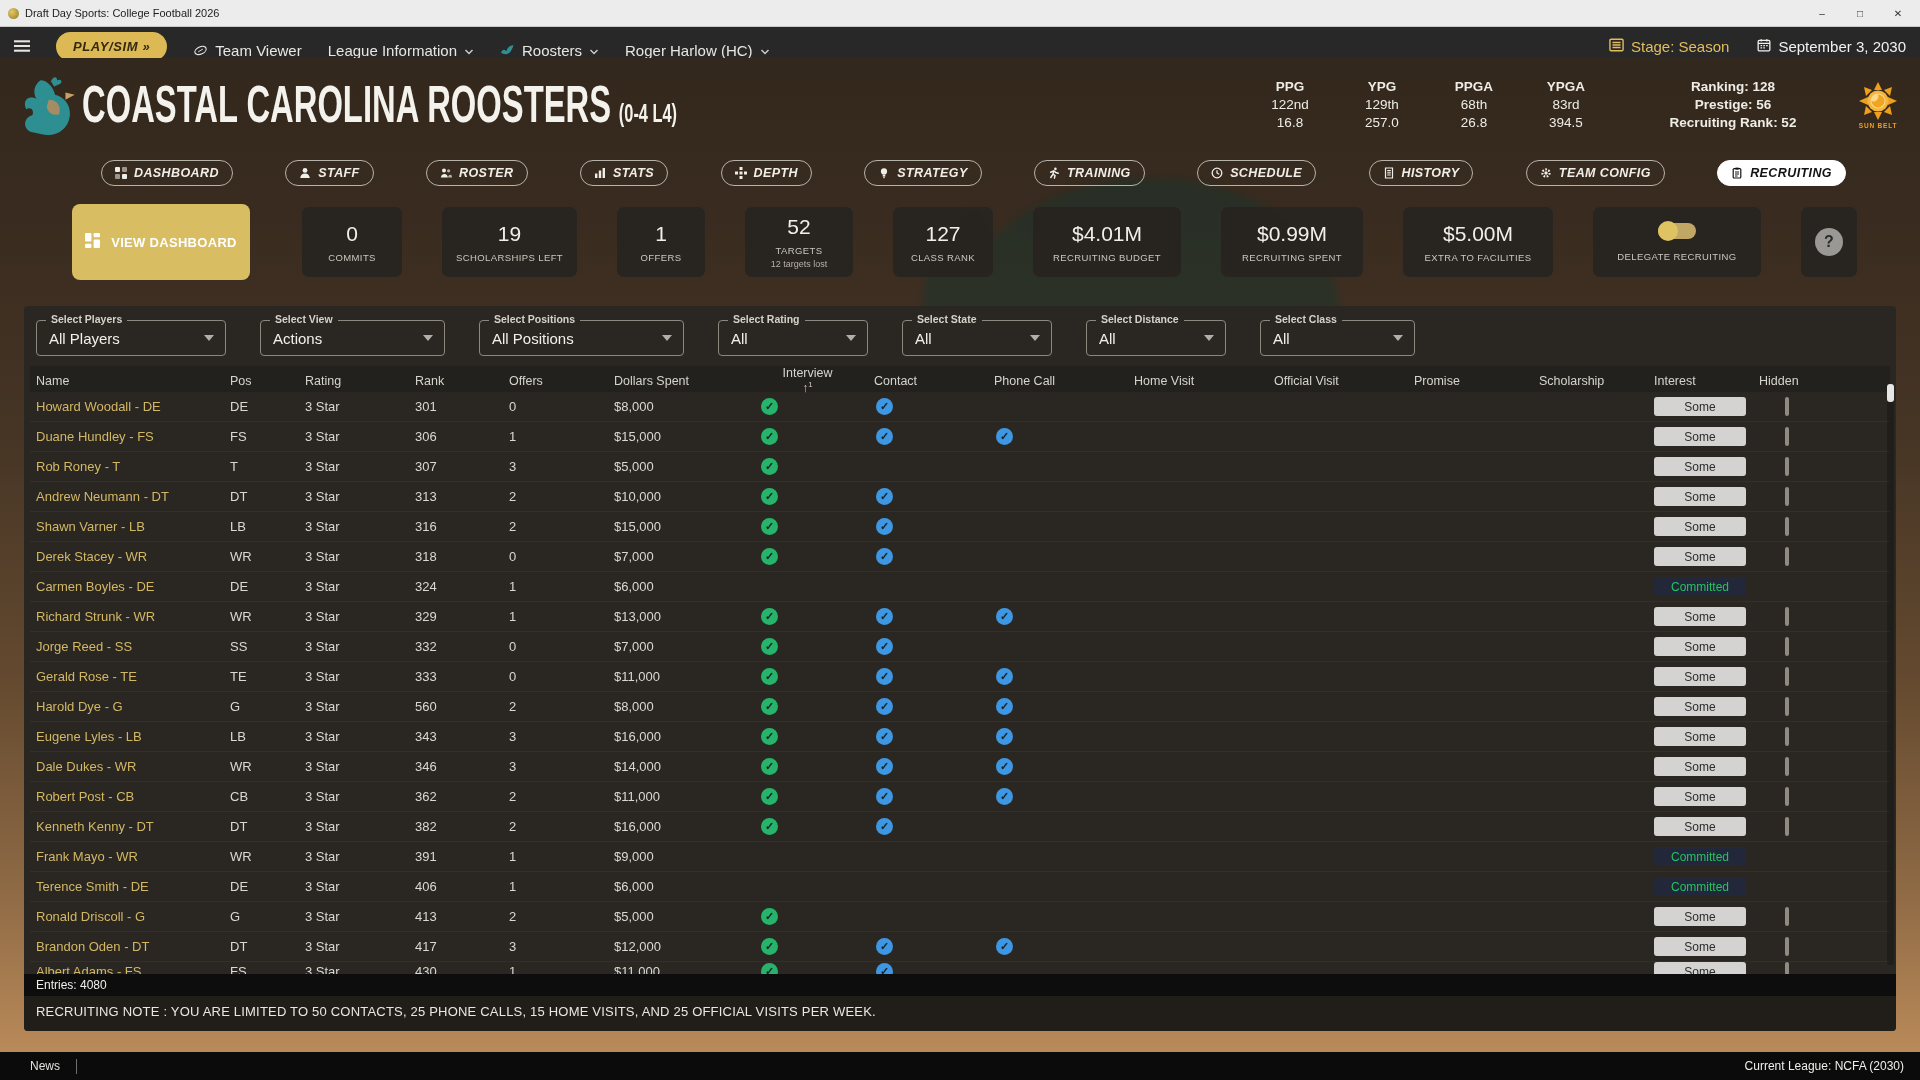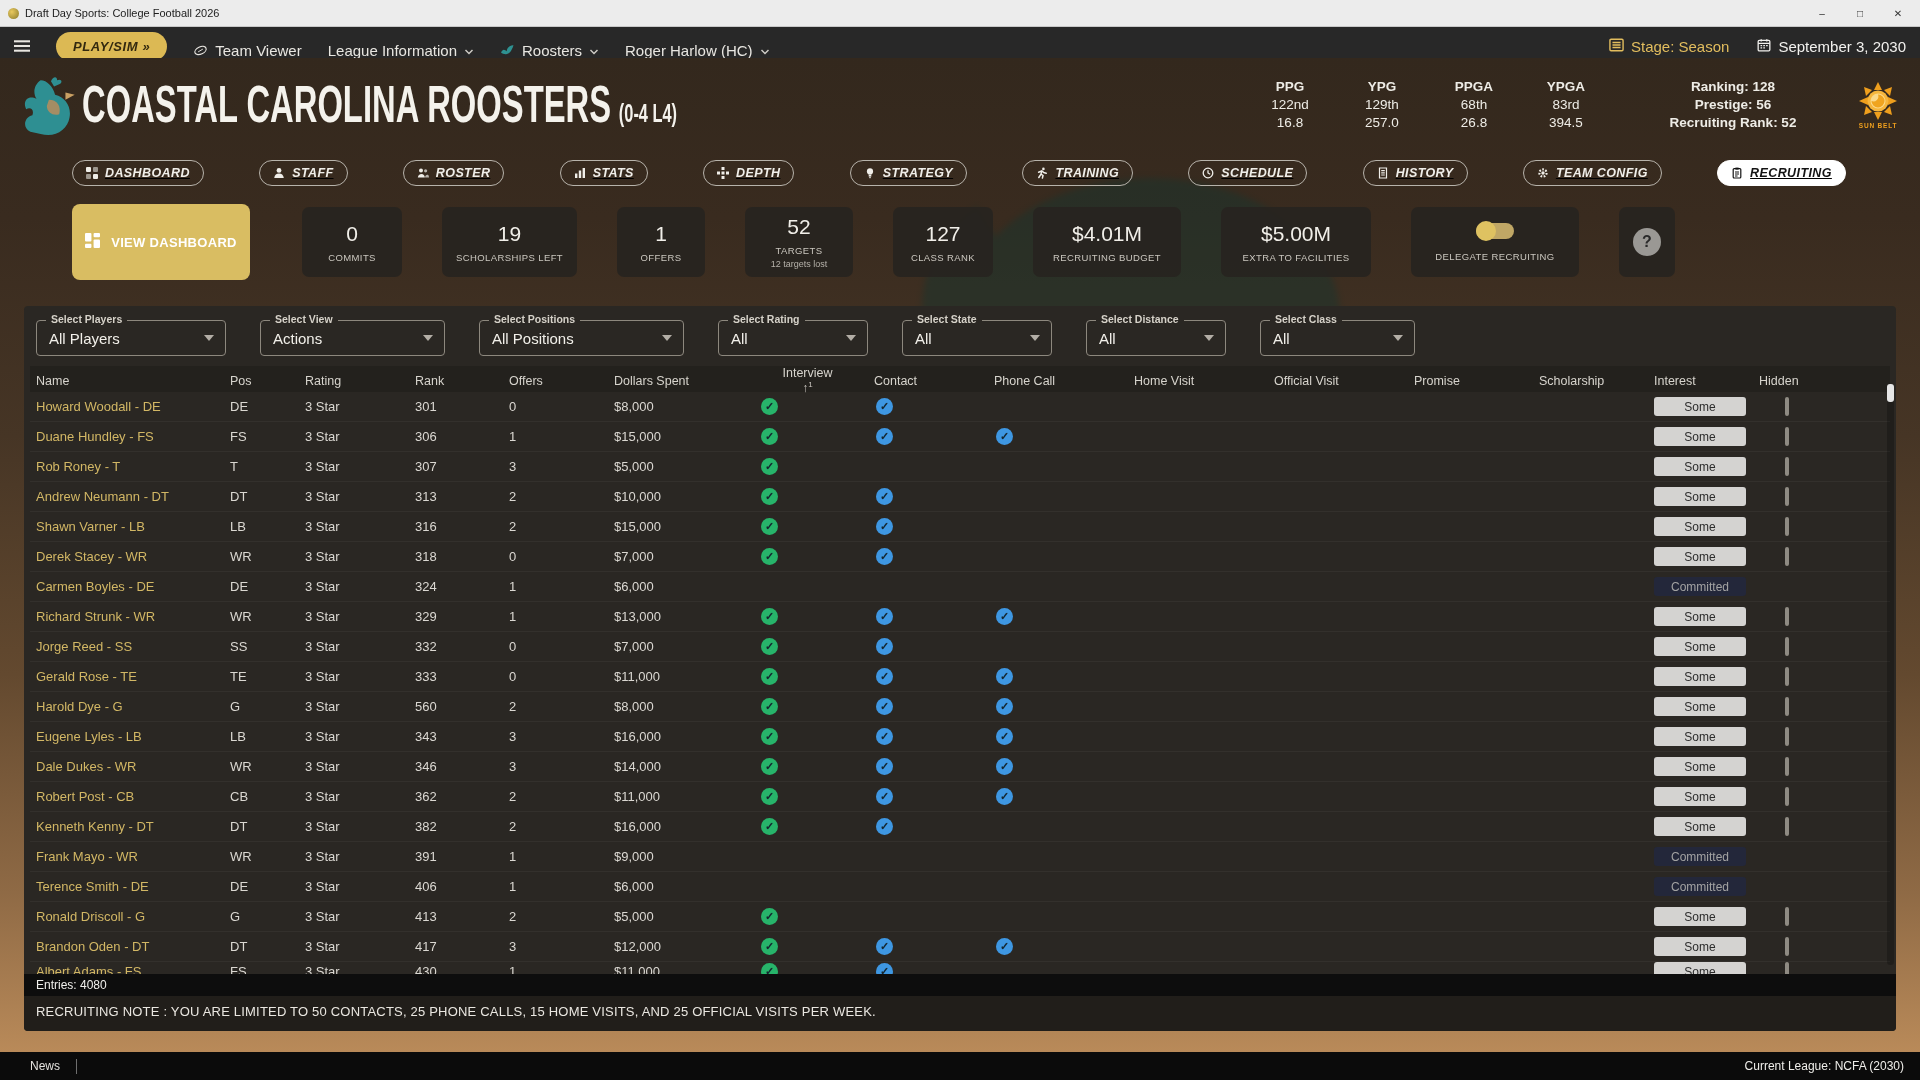--- a/index.html
+++ b/index.html
@@ -47,21 +47,21 @@
   .hstats{margin-left:auto;display:flex;align-items:center;}
   .stat-col{width:92px;text-align:center;font-size:13.5px;line-height:18px;color:#eeece6;}
   .stat-col .sl{font-weight:700;}
   .rank-block{width:190px;text-align:center;font-size:13.5px;line-height:18px;color:#eeece6;font-weight:700;margin-left:26px;}
   .sunlogo{margin-left:26px;width:48px;display:flex;flex-direction:column;align-items:center;}
   .sunlogo svg{width:44px;height:40px;}
   .conf-label{font-size:6.5px;font-weight:800;color:#ef9f1d;letter-spacing:.8px;margin-top:1px;}
 
   
   .tabs{position:relative;z-index:1;display:flex;justify-content:space-between;align-items:center;
-        padding:4px 74px 4px 72px;height:42px;text-decoration:underline;}
+        padding:4px 74px 4px 101px;height:42px;}
   .tab{border:1px solid #b7b3ab;border-radius:15px;padding:5px 13px;display:flex;gap:7px;align-items:center;
        color:#f0eee9;font-size:12.5px;font-style:italic;font-weight:700;letter-spacing:.4px;white-space:nowrap;}
   .tab .ticon{display:flex;}
   .tab .ticon svg{width:12px;height:12px;}
   .tab.active{background:#fff;color:#141414;border-color:#fff;}
 
   
   .cards{position:relative;z-index:1;display:flex;align-items:center;padding:8px 0 0 72px;gap:40px;height:88px;}
   .dash-card{width:178px;height:76px;background:#d9bd62;border-radius:8px;display:flex;align-items:center;
              justify-content:center;gap:11px;color:#fff;font-weight:700;font-size:13px;letter-spacing:.3px;margin-right:12px;}
@@ -100,21 +100,21 @@
   .trow{display:grid;grid-template-columns:var(--cols);height:30px;align-items:center;padding-left:6px;
         border-bottom:1px solid rgba(255,255,255,.045);font-size:13px;color:#dbd8d2;}
   .trow.partial{height:12px;overflow:hidden;border-bottom:none;}
   .c-name{color:#d2b765;}
   .chk{width:17px;height:17px;border-radius:50%;display:flex;align-items:center;justify-content:center;
        font-size:11px;font-weight:700;color:#14262f;margin-left:2px;}
   .chk.green{background:#27b46a;}
   .chk.blue{background:#3e97e2;}
   .badge{width:92px;height:19px;border-radius:3px;display:flex;align-items:center;justify-content:center;font-size:12px;}
   .badge.some{background:#d4d3d1;color:#2c2c2c;}
-  .badge.committed{background:#23273a;color:#a3a3a3;}
+  .badge.committed{background:#23273a;color:#22c55e;}
   .cbox{width:13px;height:13px;border:2px solid #8f8b83;border-radius:2px;margin-left:26px;background:transparent;}
 
   .entries{background:#0d0d0d;height:22px;display:flex;align-items:center;padding:0 12px;color:#f0efec;font-size:12px;}
   .note{background:#211e1a;padding:8px 12px 12px;color:#eae7e1;font-size:13px;letter-spacing:.2px;border-radius:0 0 4px 4px;}
   .vscroll{position:absolute;top:78px;right:2px;width:7px;bottom:66px;background:rgba(0,0,0,.22);border-radius:3px;}
   .vthumb{width:7px;height:18px;background:#e6e6e6;border-radius:3px;}
 
   
   .newsbar{position:absolute;bottom:0;left:0;right:0;height:28px;background:#0b0b0b;display:flex;align-items:center;
            color:#e4e2de;font-size:12px;padding:0 16px 0 30px;}
@@ -415,20 +415,24 @@
           <div class="s">12 targets lost</div>
         </div>
         <div class="card" style="width: 100px;">
           <div class="v">127</div>
           <div class="l">CLASS RANK</div>
         </div>
         <div class="card" style="width: 148px;">
           <div class="v">$4.01M</div>
           <div class="l">RECRUITING BUDGET</div>
         </div>
+        <div class="card" style="width: 142px;">
+          <div class="v">$0.99M</div>
+          <div class="l">RECRUITING SPENT</div>
+        </div>
         <div class="card" style="width: 150px;">
           <div class="v">$5.00M</div>
           <div class="l">EXTRA TO FACILITIES</div>
         </div>
         <div class="card" style="width:168px;">
         <span class="toggle">
             <span class="knob"></span>
           </span>
         <span class="l">DELEGATE RECRUITING</span>
       </div>

